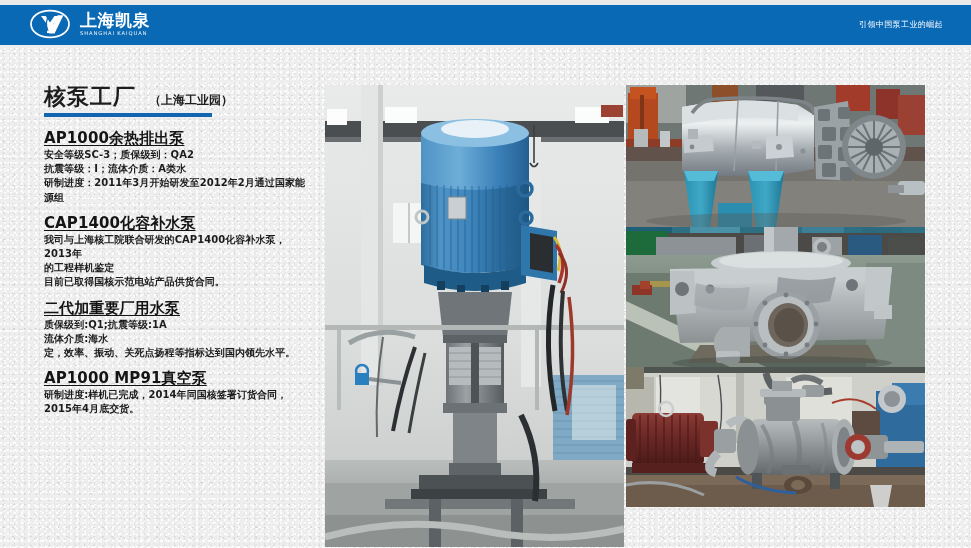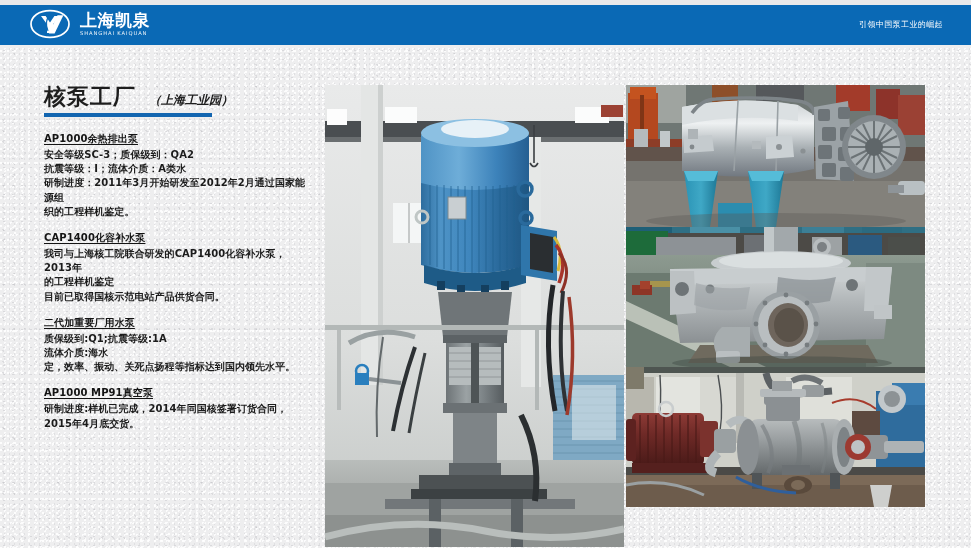--- a/index.html
+++ b/index.html
@@ -93,32 +93,31 @@
     letter-spacing: 1px;
     line-height: 24px;
     font-family: "DejaVu Sans", "Liberation Sans", sans-serif;
   }
   .title-sub {
     font-size: 12px;
     font-weight: bold;
     color: #1d1d1d;
     line-height: 18px;
     white-space: nowrap;
-    font-style: italic;
   }
   .title-rule {
     margin-top: 4px;
     width: 168px; height: 4px;
     background: #1265b0;
   }
 
   .sections { position: absolute; left: 44px; top: 86px; width: 268px; }
   .section { margin-bottom: 11px; }
   .section-head {
-    font-size: 10px;
+    font-size: 15px;
     font-weight: bold;
     color: #141414;
     text-decoration: underline;
     text-underline-offset: 2px;
     line-height: 15px;
     margin-bottom: 2px;
     letter-spacing: .1px;
   }
   .section-line {
     font-size: 10px;
@@ -180,21 +179,20 @@
     <div class="title-rule"></div>
   </div>
 
   <div class="sections">
 
     <div class="section">
       <div class="section-head">AP1000余热排出泵</div>
       <div class="section-line">安全等级SC-3；质保级到：QA2</div>
       <div class="section-line">抗震等级：Ⅰ；流体介质：A类水</div>
       <div class="section-line">研制进度：2011年3月开始研发至2012年2月通过国家能源组</div>
-      <div class="section-line">织的工程样机鉴定。</div>
     </div>
 
     <div class="section">
       <div class="section-head">CAP1400化容补水泵</div>
       <div class="section-line">我司与上海核工院联合研发的CAP1400化容补水泵，2013年</div>
       <div class="section-line">的工程样机鉴定</div>
       <div class="section-line">目前已取得国核示范电站产品供货合同。</div>
     </div>
 
     <div class="section">

